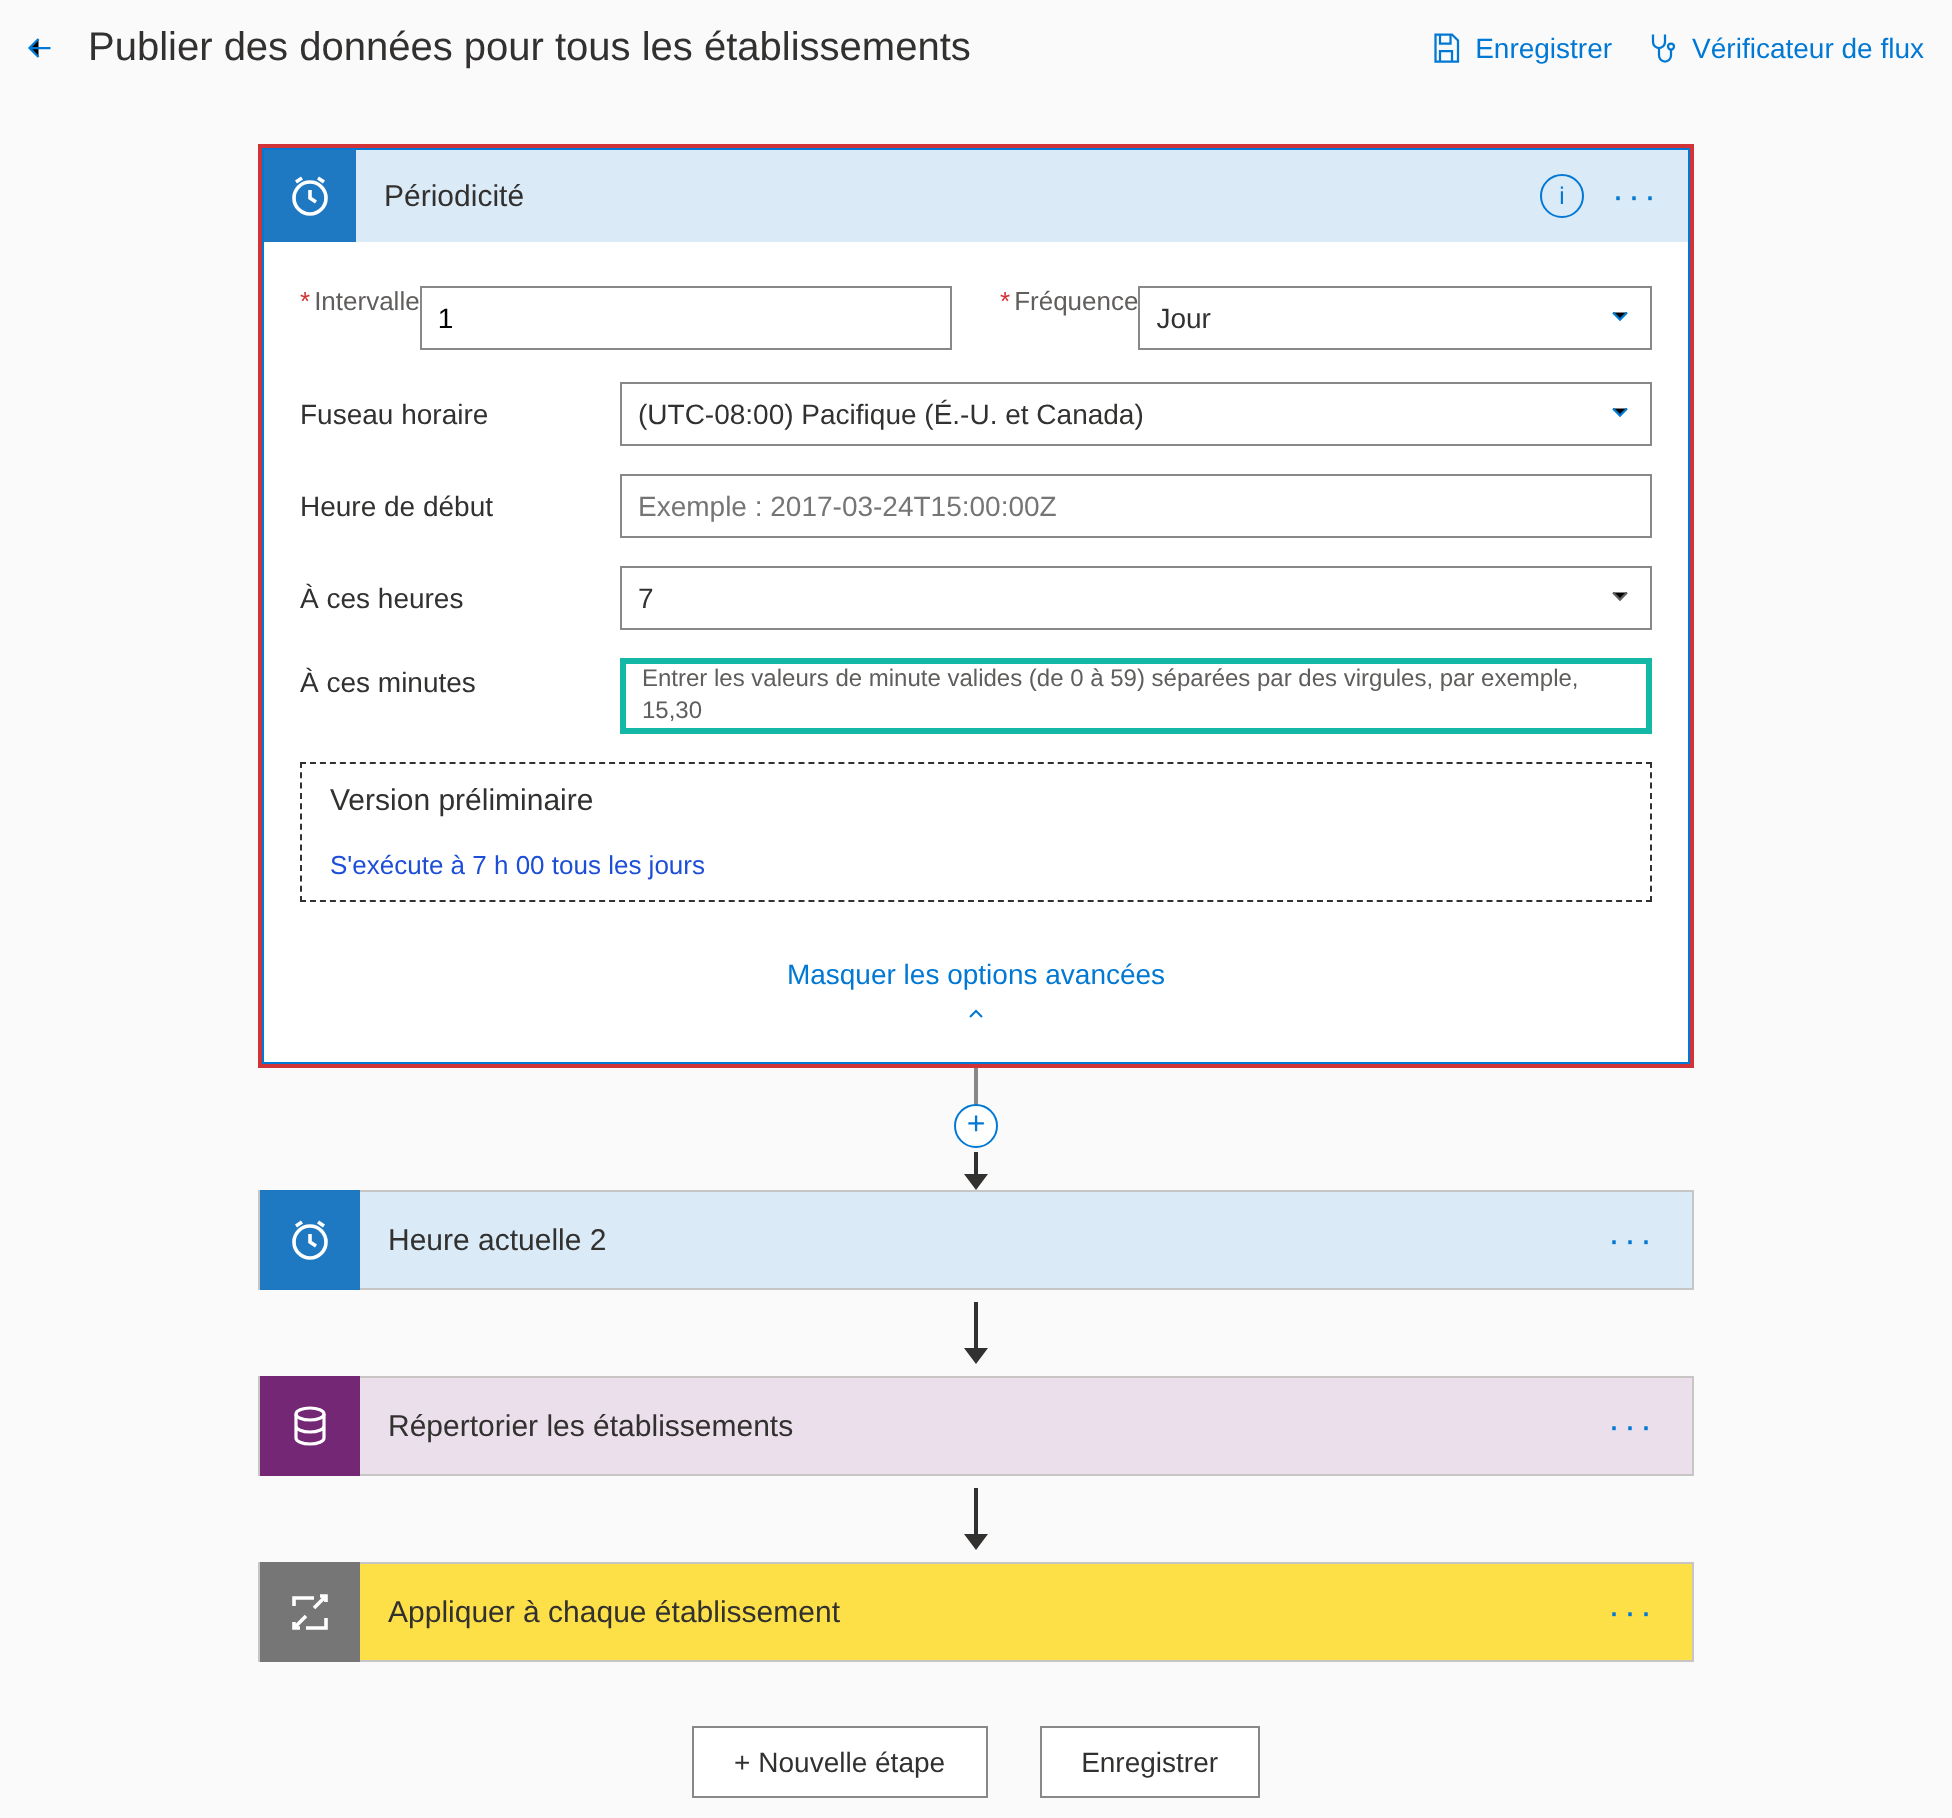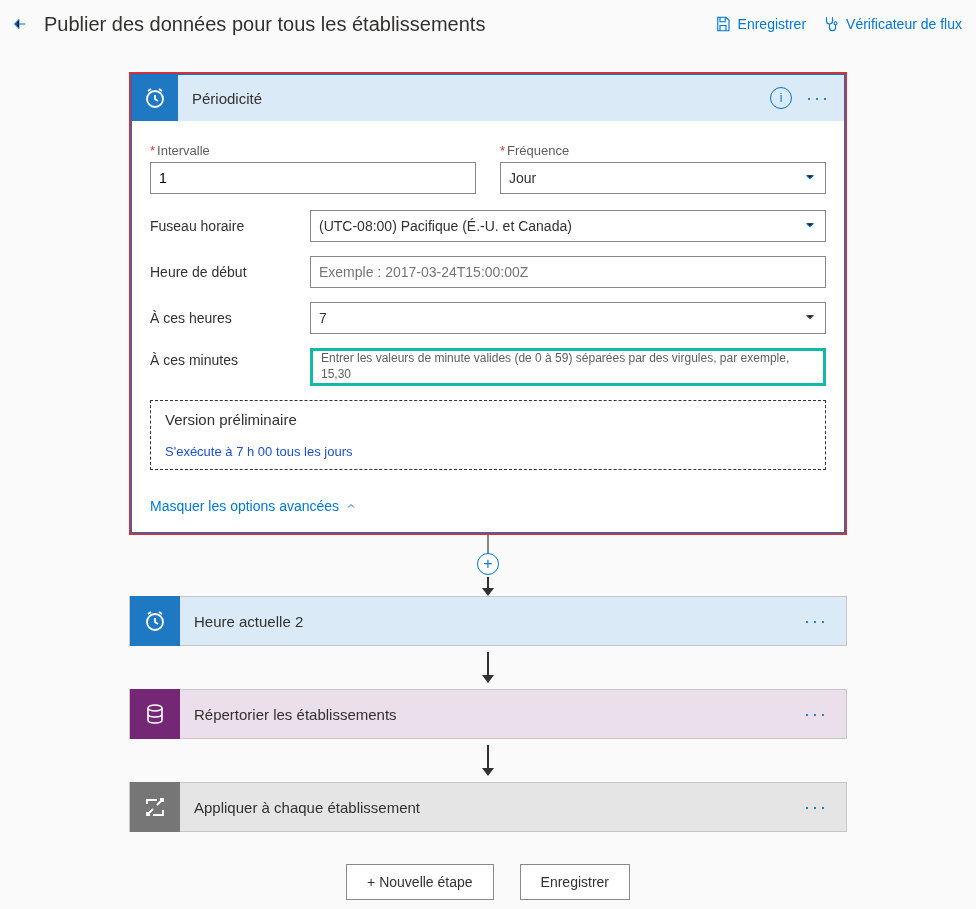--- a/index.html
+++ b/index.html
@@ -20,54 +20,54 @@
   .card-header { display: flex; align-items: center; background: #daeaf7; height: 46px; }
   .card-icon { width: 46px; height: 46px; background: #1f78c2; display: flex; align-items: center; justify-content: center; flex-shrink: 0; }
   .card-icon svg { stroke: #fff; fill: none; }
   .card-title { padding-left: 14px; font-size: 15px; flex: 1; }
   .card-actions { display: flex; align-items: center; gap: 14px; padding-right: 14px; }
   .info-icon { width:22px; height:22px; display:flex; align-items:center; justify-content:center; border:1px solid #0078d4; border-radius:50%; color:#0078d4; font-size:12px; cursor:pointer; }
   .more-dots { color:#0078d4; letter-spacing:2px; font-size:18px; cursor:pointer; }
 
   .card-body { padding: 22px 18px 6px 18px; }
   .row-two { display:flex; gap:24px; margin-bottom:16px; }
-  .col { flex:1; display:flex; flex-direction:column; }
+  .col { flex:1; display:flex; flex-direction:row; }
   .field-label { font-size:13px; color:#605e5c; margin-bottom:4px; }
   .req { color:#d13438; margin-right:2px; }
   input.text-input, .select-box { height:32px; border:1px solid #8a8886; padding:0 8px; font-size:14px; background:#fff; width:100%; }
   .select-box { display:flex; align-items:center; justify-content:space-between; cursor:pointer; }
   .select-box .chev svg { stroke:#0078d4; }
   .select-box.small-chev .chev svg { stroke:#605e5c; }
 
   .row-kv { display:flex; align-items:center; margin-bottom:14px; }
   .kv-label { width:160px; font-size:14px; color:#323130; flex-shrink:0; }
   .kv-value { flex:1; }
 
   .placeholder-box { height:38px; border:3px solid #14b8a6; padding:4px 8px; font-size:12px; color:#605e5c; line-height:1.3; display:flex; align-items:center; }
   .placeholder-text { font-size:13px; color:#605e5c; }
 
   .preview-box { border:1px dashed #323130; padding:10px 14px; margin: 4px 0 14px 0; }
   .preview-title { font-size:15px; margin-bottom:16px; }
   .preview-desc { font-size:13px; color:#1d4ed8; }
 
-  .adv-toggle { display:flex; align-items:center; gap:6px; color:#0078d4; font-size:14px; cursor:pointer; padding:8px 18px 18px 18px; }
+  .adv-toggle { display:flex; align-items:center; gap:6px; color:#0078d4; font-size:14px; cursor:pointer; padding:8px 18px 18px 18px;flex-direction:column; }
 
   .connector-stub { height:20px; display:flex; justify-content:center; }
   .connector-stub .line { width:2px; height:20px; background:#8a8886; }
 
   .plus-circle { width:22px; height:22px; border:1px solid #0078d4; border-radius:50%; display:flex; align-items:center; justify-content:center; color:#0078d4; background:#fff; font-size:16px; cursor:pointer; position:relative; top:-2px; }
 
   .arrow-down { display:flex; flex-direction:column; align-items:center; }
   .arrow-down .shaft { width:2px; height:24px; background:#323130; }
   .arrow-down .head { width:0; height:0; border-left:6px solid transparent; border-right:6px solid transparent; border-top:8px solid #323130; margin-top:-1px; }
 
   .step-card { width:718px; border:1px solid #c8c6c4; display:flex; align-items:center; height:50px; cursor:pointer; }
   .step-card.blue-head { background:#daeaf7; }
   .step-card.purple-head { background:#eadfea; }
-  .step-card.gray-head { background:#e5e5e5; }
+  .step-card.gray-head { background:#fde047; }
   .step-icon { width:50px; height:50px; display:flex; align-items:center; justify-content:center; flex-shrink:0; }
   .step-icon.blue { background:#1f78c2; }
   .step-icon.purple { background:#742774; }
   .step-icon.gray { background:#767676; }
   .step-icon svg { stroke:#fff; fill:none; }
   .step-title { padding-left:14px; font-size:15px; flex:1; }
   .step-more { color:#0078d4; letter-spacing:2px; font-size:18px; padding-right:18px; }
 
   .bottom-buttons { display:flex; gap:26px; margin-top:32px; }
   .btn { height:36px; padding:0 20px; border:1px solid #8a8886; background:#fff; display:flex; align-items:center; cursor:pointer; font-size:14px; }

